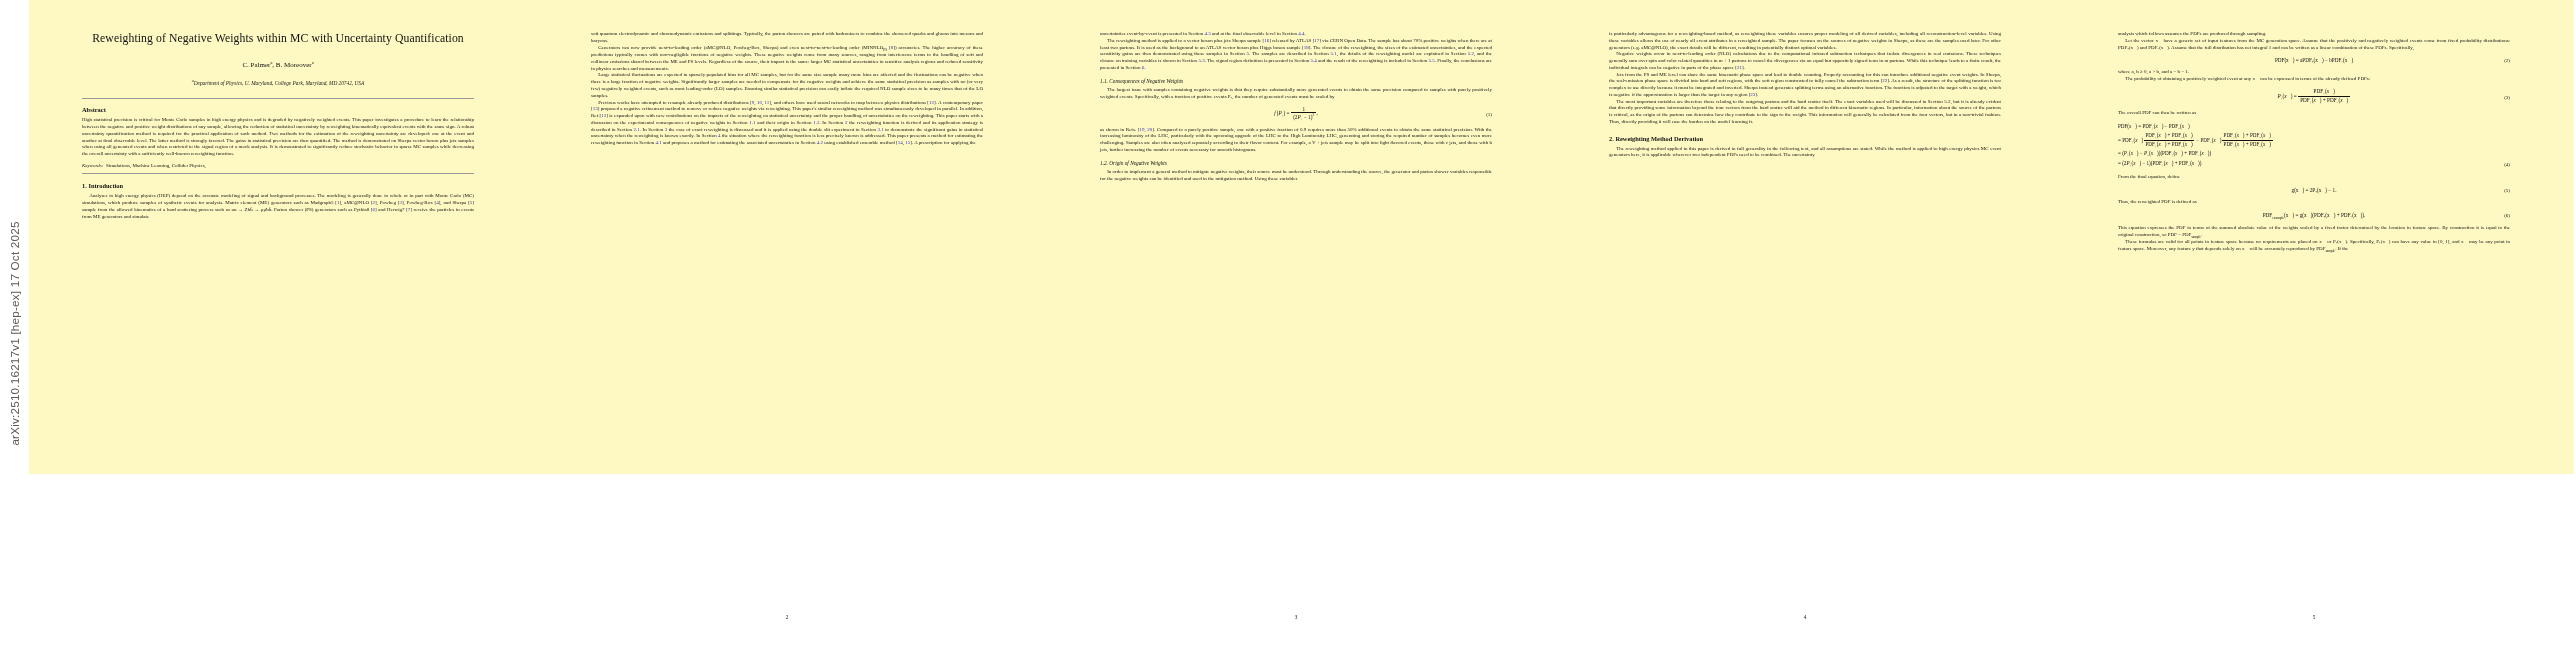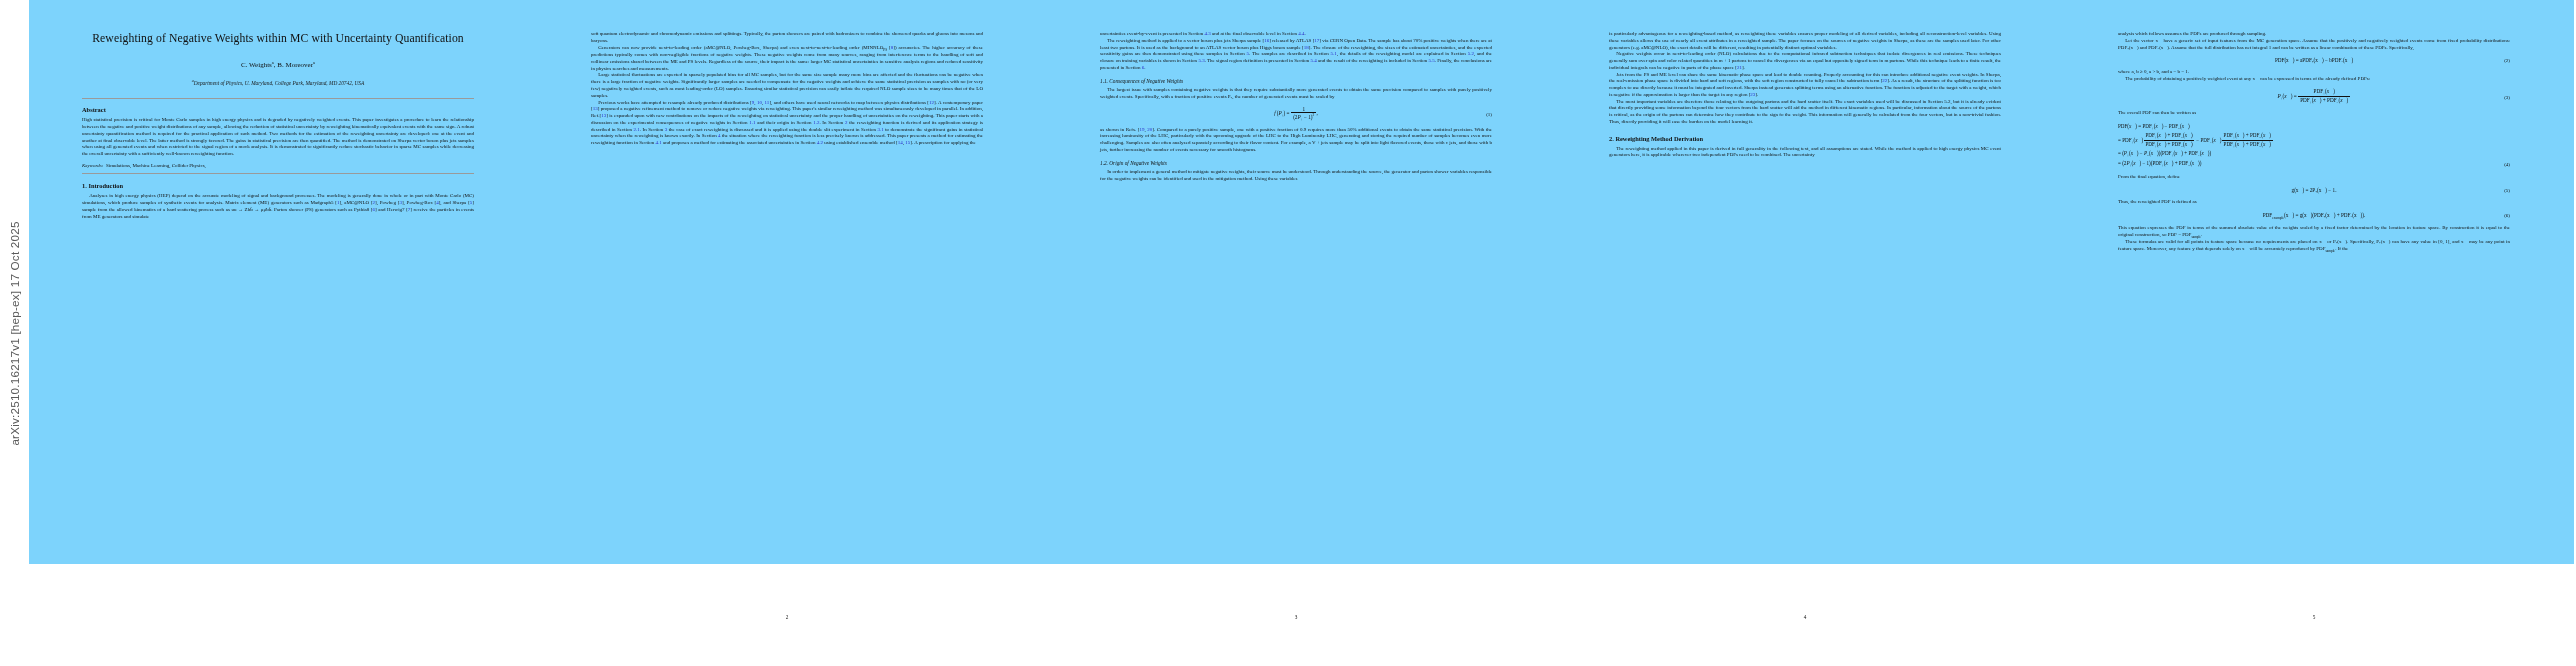--- a/index.html
+++ b/index.html
@@ -13,21 +13,21 @@
     display:flex;align-items:center;justify-content:center;
   }
   .arxiv-stamp span{
     transform:rotate(-90deg);white-space:nowrap;
     font-family:"Liberation Sans",sans-serif;
     font-size:11.7px;color:#5a5a5a;letter-spacing:0.2px;
   }
 
   .pages{position:relative;margin-left:29px;display:flex;gap:0;}
   .page{
-    position:relative;width:509px;height:564px;background:#7dd3fc;
+    position:relative;width:509px;height:474px;background:#fef9c3;
     padding:0;box-sizing:border-box;
   }
   .page-inner{
     position:absolute;left:53px;top:0;width:392px;height:667px;
   }
 
   
   .title{
     text-align:center;font-size:11.7px;line-height:1.42;font-weight:400;
     margin:0;padding-top:31px;letter-spacing:0.1px;
@@ -84,21 +84,21 @@
     <span>arXiv:2510.16217v1  [hep-ex]  17 Oct 2025</span>
   </div>
 
   <div class="pages">
 
     <div class="page">
       <div class="page-inner">
         <h1 class="title">Reweighting of Negative Weights within MC with Uncertainty Quantification</h1>
 
         <div class="authors">
-          <span>C. Weights</span><sup>a</sup><span>, B. Moreover</span><sup>a</sup>
+          <span>C. Palmer</span><sup>a</sup><span>, B. Moreover</span><sup>a</sup>
         </div>
 
         <div class="affil">
           <sup>a</sup><span>Department of Physics, U. Maryland, College Park, Maryland, MD 20742, USA</span>
         </div>
 
         <div class="rule"></div>
 
         <h2 class="abs">Abstract</h2>
         <p class="body noindent">High statistical precision is critical for Monte Carlo samples in high energy physics and is degraded by negatively weighted events. This paper investigates a procedure to learn the relationship between the negative and positive weight distributions of any sample, allowing the reduction of statistical uncertainty by reweighting kinematically equivalent events with the same sign. A robust uncertainty quantification method is required for the practical application of such method. Two methods for the estimation of the reweighting uncertainty are developed: one at the event and another at final observable level. The latter method is strongly favored. The gains in statistical precision are then quantified. The method is demonstrated on Sherpa vector boson plus jets samples when using all generated events and when restricted to the signal region of a mock analysis. It is demonstrated to significantly reduce stochastic behavior in sparse MC samples while decreasing the overall uncertainty with a sufficiently well-known reweighting function.</p>

